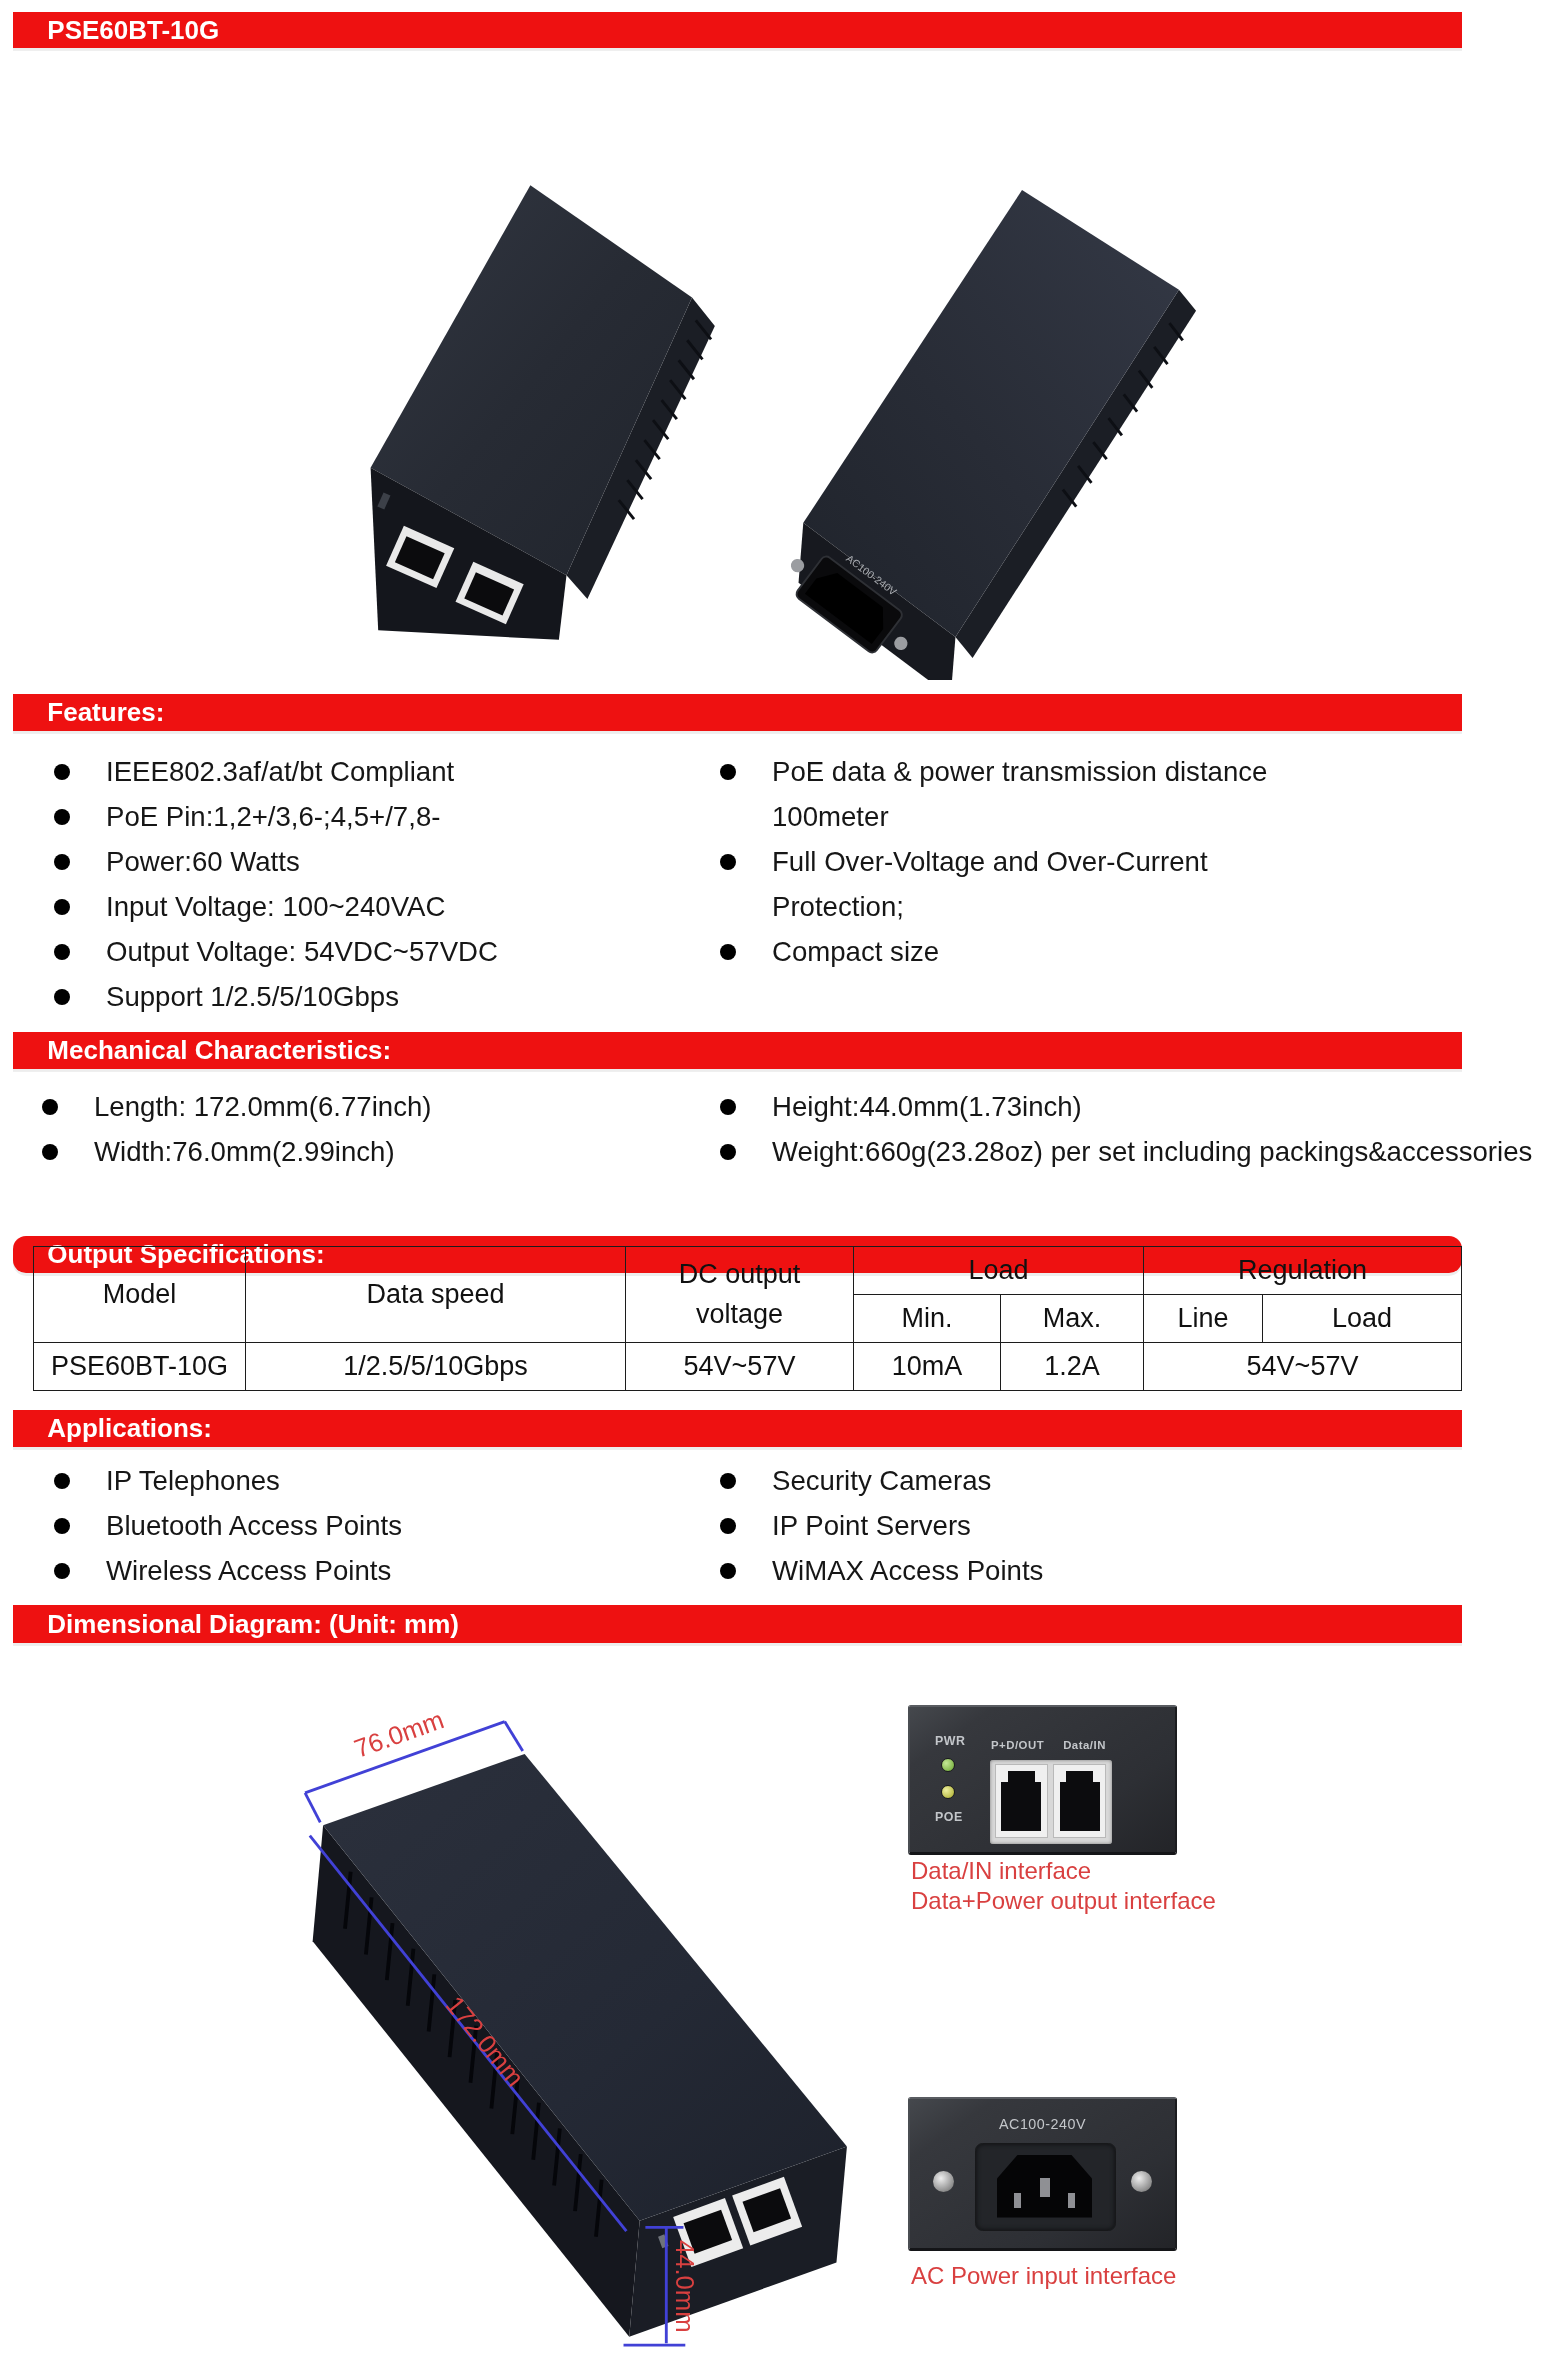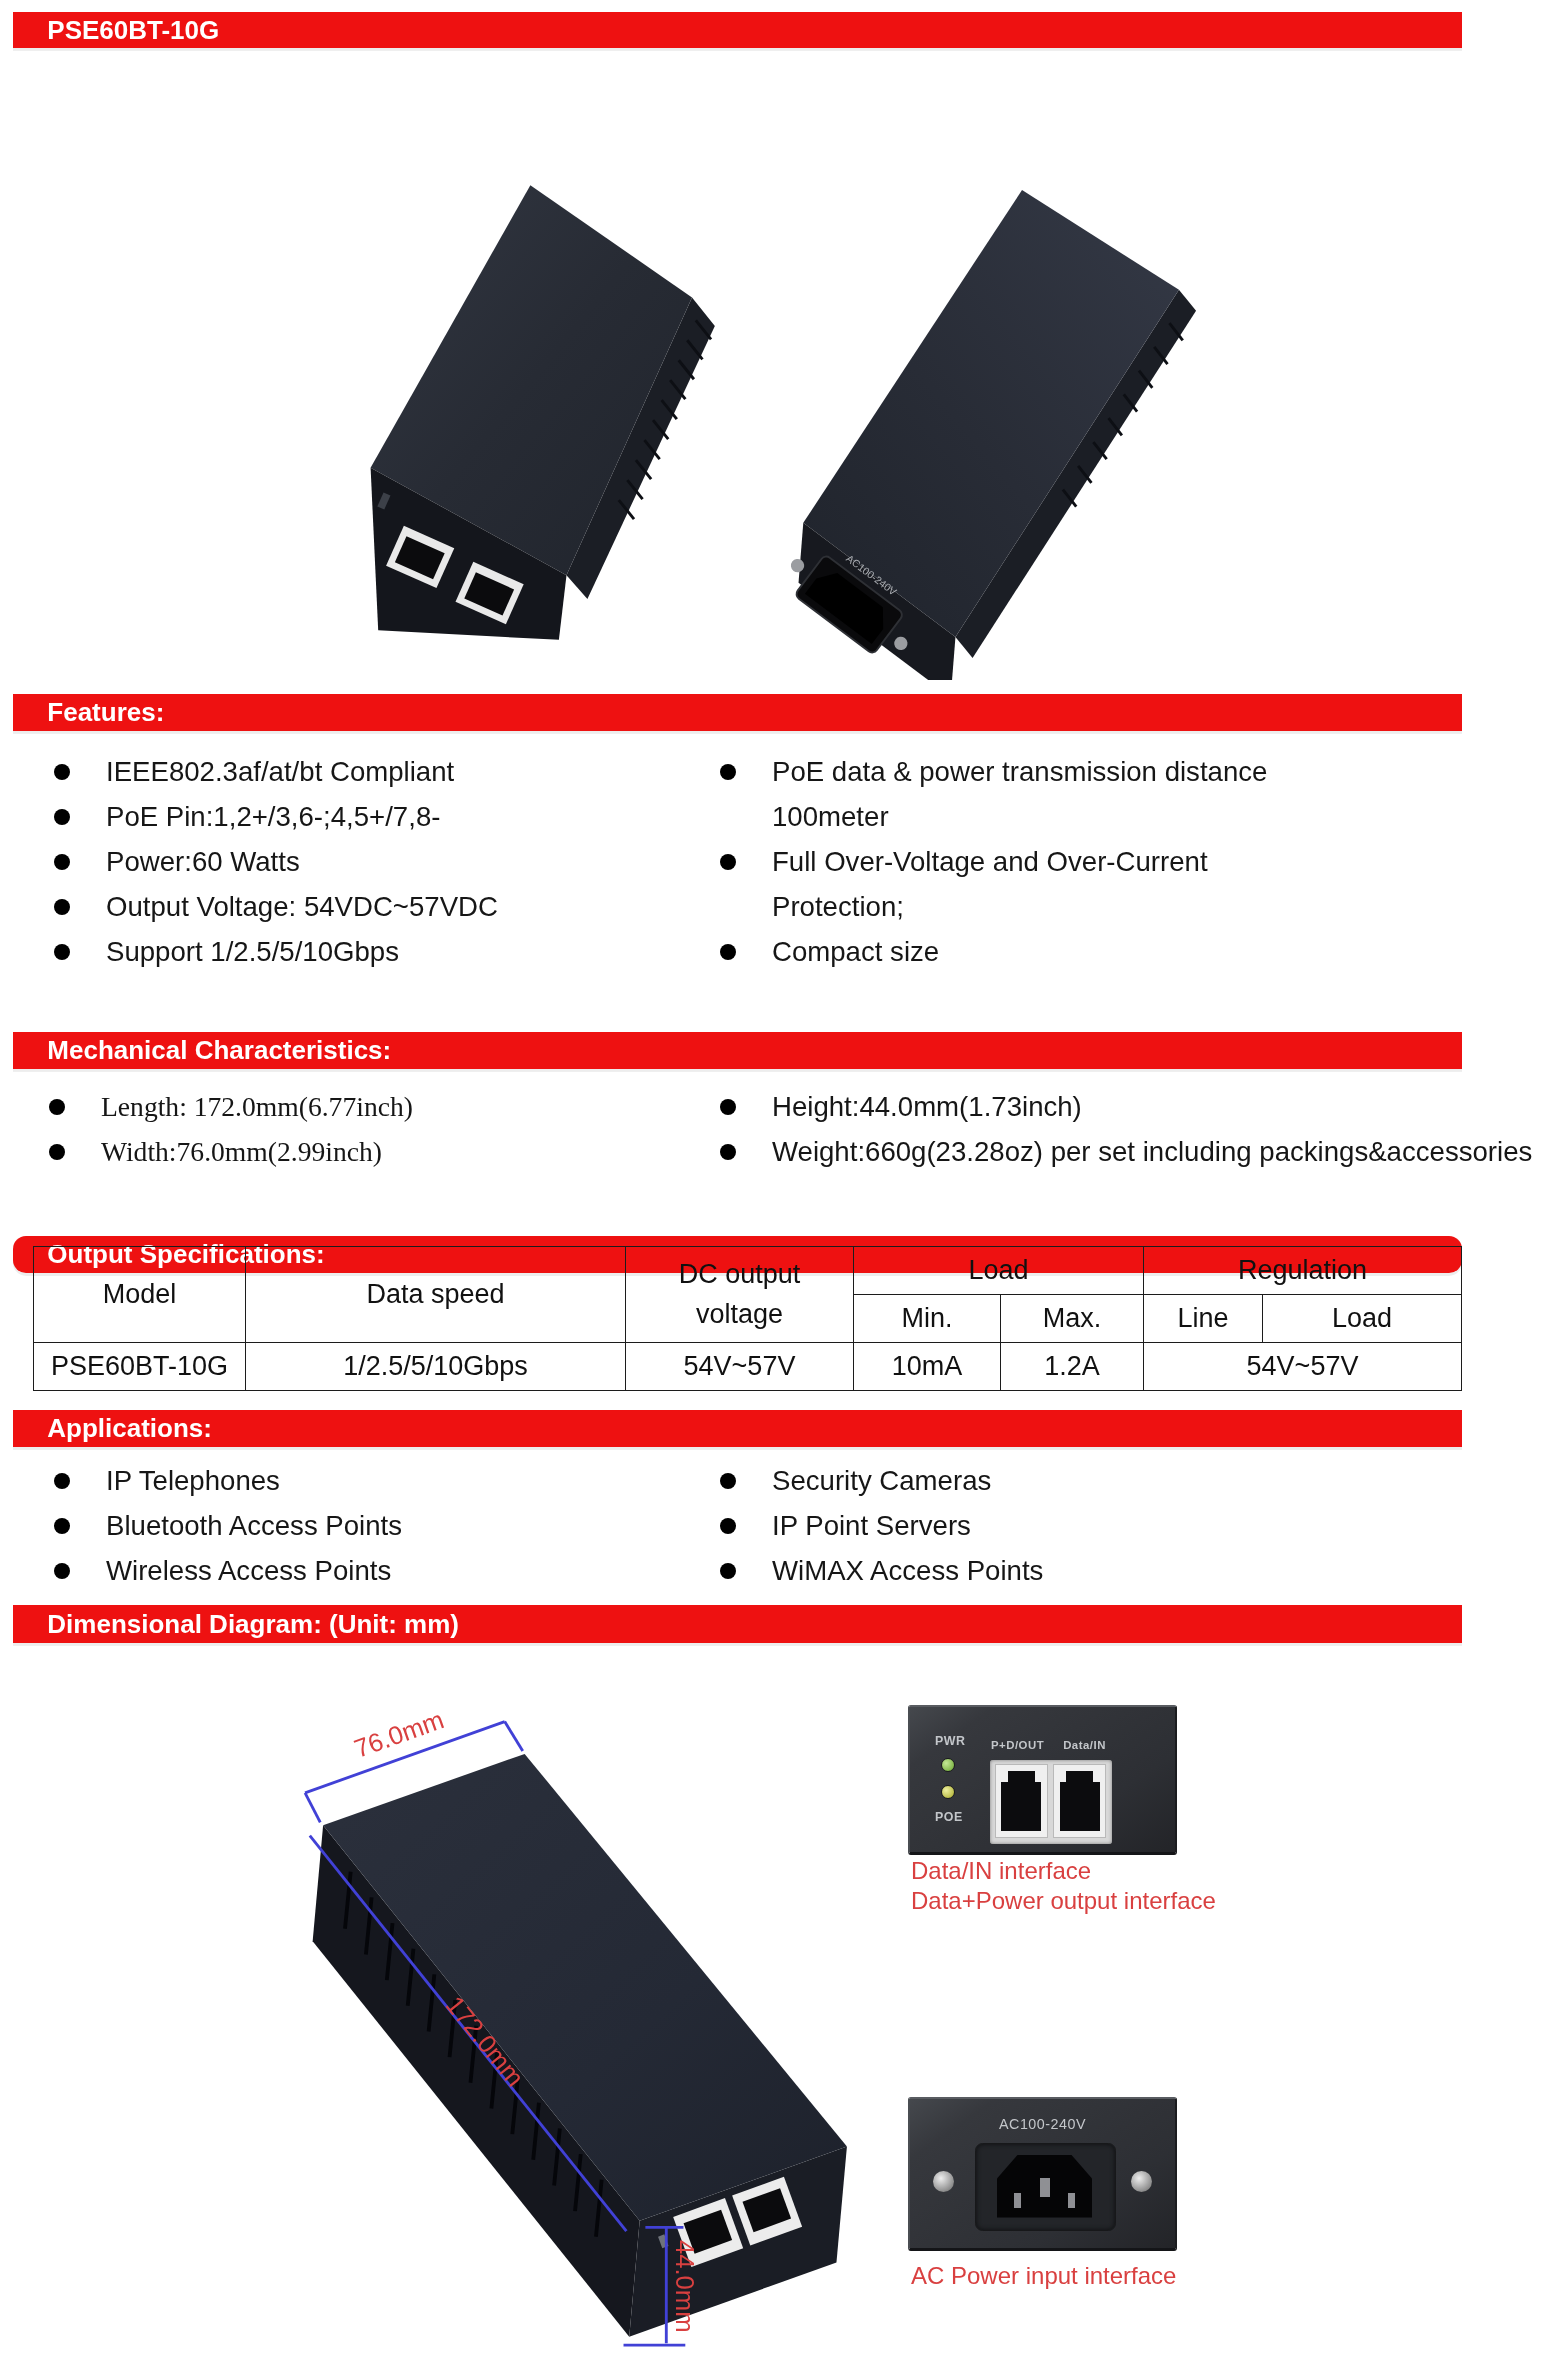--- a/index.html
+++ b/index.html
@@ -131,35 +131,36 @@
     </g>
   </svg>
 
   <div class="bar" style="top:694px;">
     <span>Features:</span>
   </div>
   <ul class="blist" style="left:52px; top:749px; width:609px;">
     <li><span class="dot"></span><span>IEEE802.3af/at/bt Compliant</span></li>
     <li><span class="dot"></span><span>PoE Pin:1,2+/3,6-;4,5+/7,8-</span></li>
     <li><span class="dot"></span><span>Power:60 Watts</span></li>
+    <li><span class="dot"></span><span>Input Voltage: 100~240VAC</span></li>
     <li><span class="dot"></span><span>Output Voltage: 54VDC~57VDC</span></li>
     <li><span class="dot"></span><span>Support 1/2.5/5/10Gbps</span></li>
   </ul>
   <ul class="blist" style="left:718px; top:749px; width:704px;">
     <li><span class="dot"></span><span>PoE data &amp; power transmission distance
 100meter</span></li>
     <li><span class="dot"></span><span>Full Over-Voltage and Over-Current
 Protection;</span></li>
     <li><span class="dot"></span><span>Compact size</span></li>
   </ul>
 
   <div class="bar" style="top:1032px;">
     <span>Mechanical Characteristics:</span>
   </div>
-  <ul class="blist" style="left:47px; top:1084px; width:609px;font-family:Liberation Serif, serif;">
+  <ul class="blist" style="left:40px; top:1084px; width:609px;">
     <li><span class="dot"></span><span>Length: 172.0mm(6.77inch)</span></li>
     <li><span class="dot"></span><span>Width:76.0mm(2.99inch)</span></li>
   </ul>
   <ul class="blist" style="left:718px; top:1084px; width:827px;">
     <li><span class="dot"></span><span>Height:44.0mm(1.73inch)</span></li>
     <li><span class="dot"></span><span>Weight:660g(23.28oz) per set including packings&amp;accessories</span></li>
   </ul>
 
   <div class="bar" style="top:1236px;border-radius:13px;">
     <span>Output Specifications:</span>

